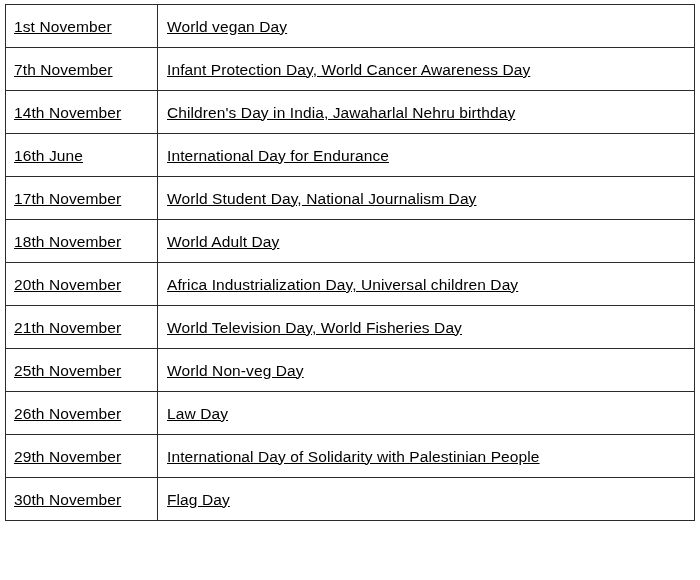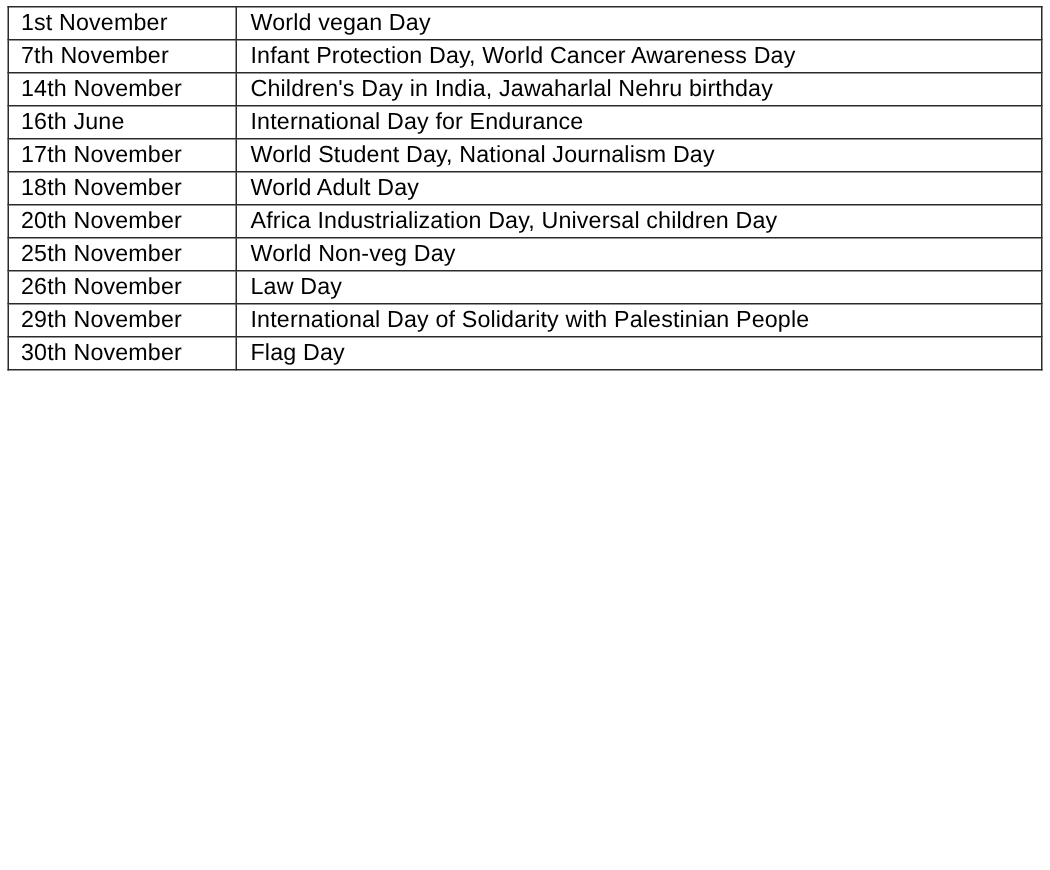--- a/index.html
+++ b/index.html
@@ -29,21 +29,22 @@
   }
   table.days-table {
     border-collapse: collapse;
     table-layout: fixed;
     width: 689px;
     background: #ffffff;
   }
   table.days-table col.col-date { width: 152px; }
   table.days-table col.col-event { width: 537px; }
   table.days-table tr {
-    height: 22px;
+    height: 43px;
+    text-decoration: underline;
   }
   table.days-table td {
     border: 1px solid #2b2b2b;
     padding: 0 0 0 9px;
     vertical-align: middle;
     font-size: 15.5px;
     line-height: 19px;
     letter-spacing: 0.1px;
     white-space: nowrap;
     overflow: hidden;
@@ -91,20 +92,24 @@
           </tr>
           <tr>
             <td class="date-cell">18th November</td>
             <td class="event-cell">World Adult Day</td>
           </tr>
           <tr>
             <td class="date-cell">20th November</td>
             <td class="event-cell">Africa Industrialization Day, Universal children Day</td>
           </tr>
           <tr>
+            <td class="date-cell">21th November</td>
+            <td class="event-cell">World Television Day, World Fisheries Day</td>
+          </tr>
+          <tr>
             <td class="date-cell">25th November</td>
             <td class="event-cell">World Non-veg Day</td>
           </tr>
           <tr>
             <td class="date-cell">26th November</td>
             <td class="event-cell">Law Day</td>
           </tr>
           <tr>
             <td class="date-cell">29th November</td>
             <td class="event-cell">International Day of Solidarity with Palestinian People</td>

